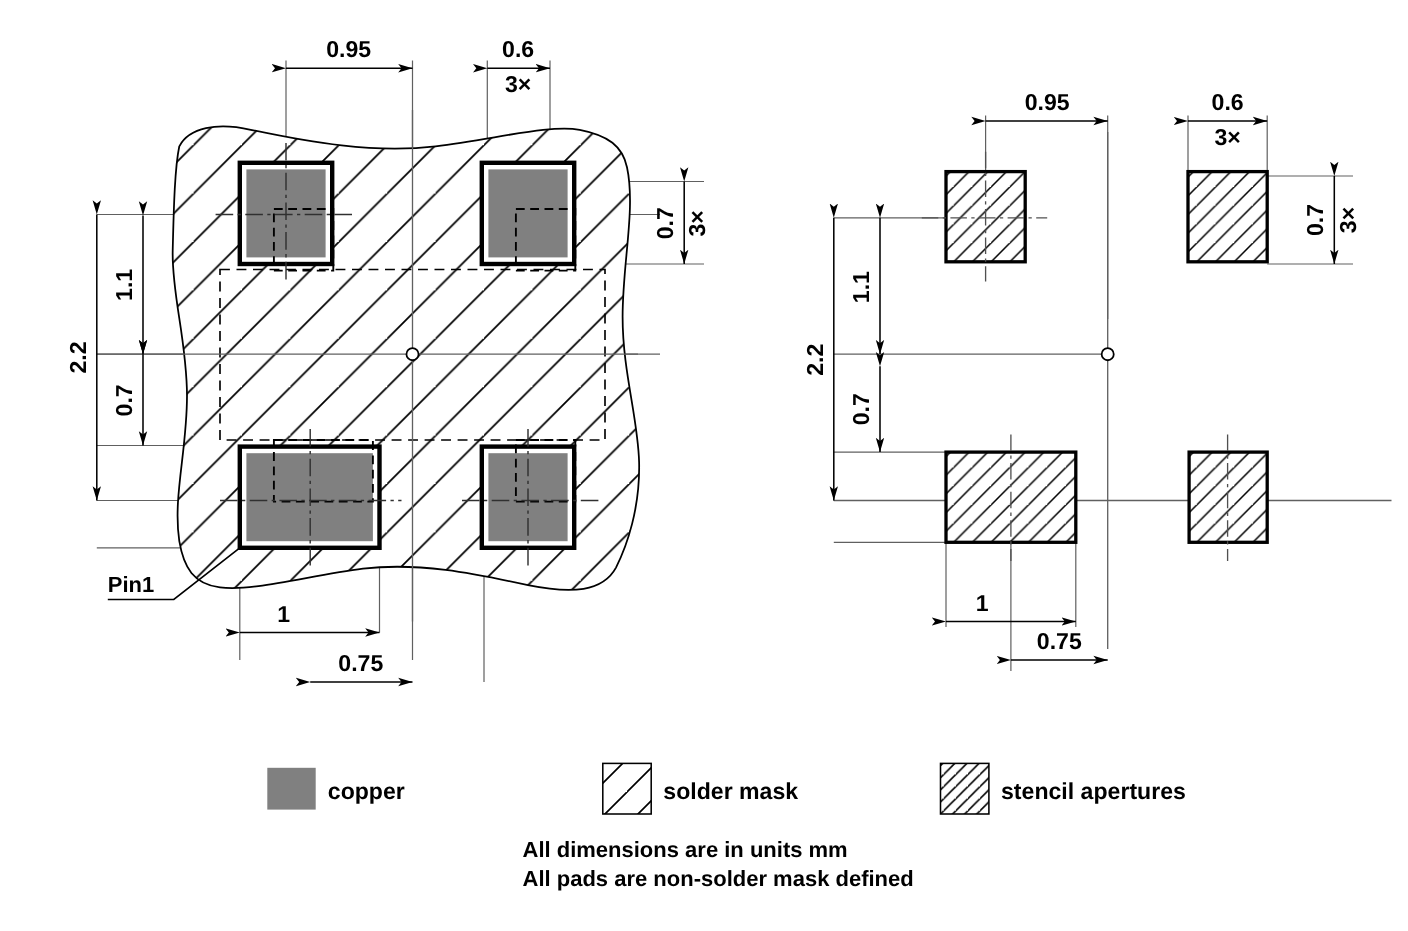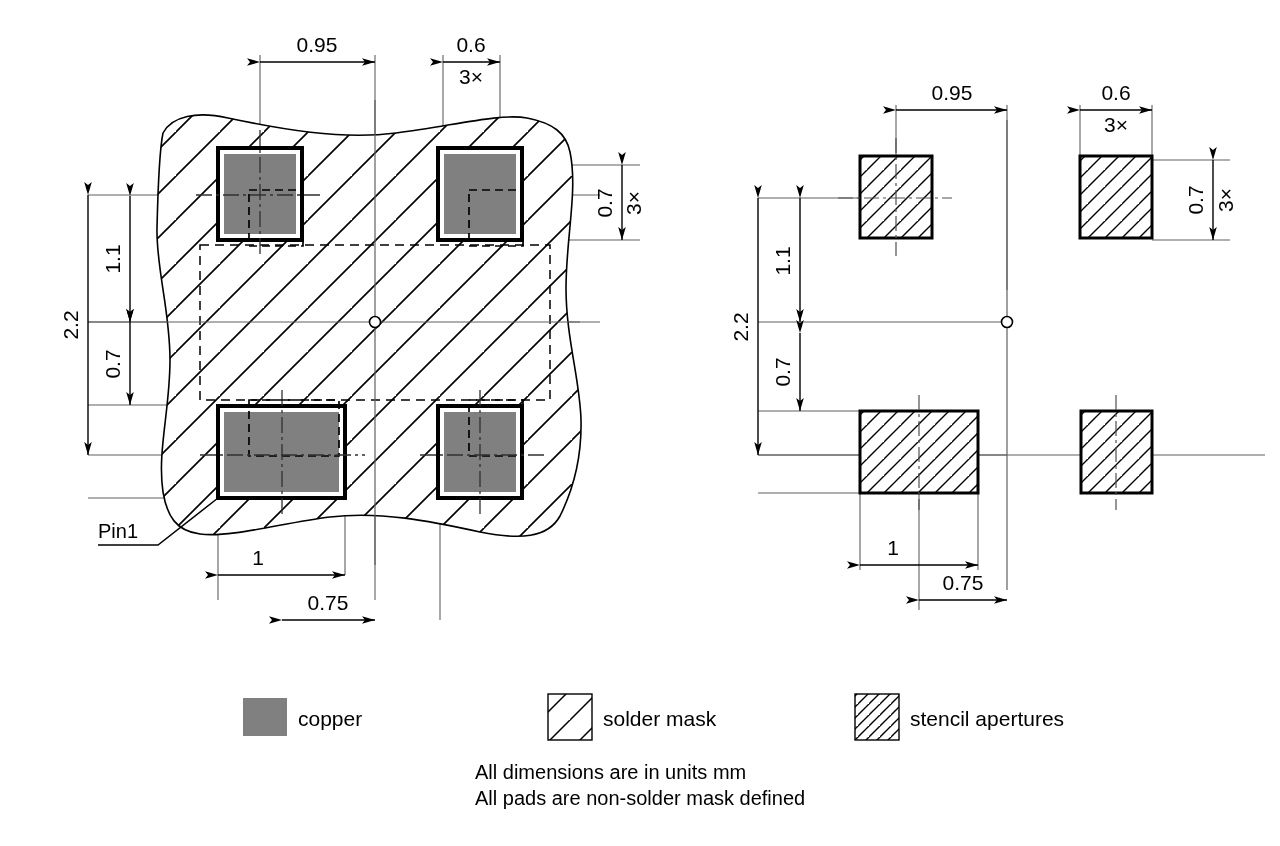--- a/index.html
+++ b/index.html
@@ -15,20 +15,21 @@
     font-family: "Liberation Sans", sans-serif;
     color: #000000;
     overflow: hidden;
   }
   #drawing-root {
     position: absolute;
     left: 0;
     top: 0;
     width: 1280px;
     height: 846px;
+    font-weight: bold;
   }
   svg.sheet {
     display: block;
     width: 1280px;
     height: 846px;
   }
   text {
     font-family: "Liberation Sans", sans-serif;
     fill: #000000;
   }

